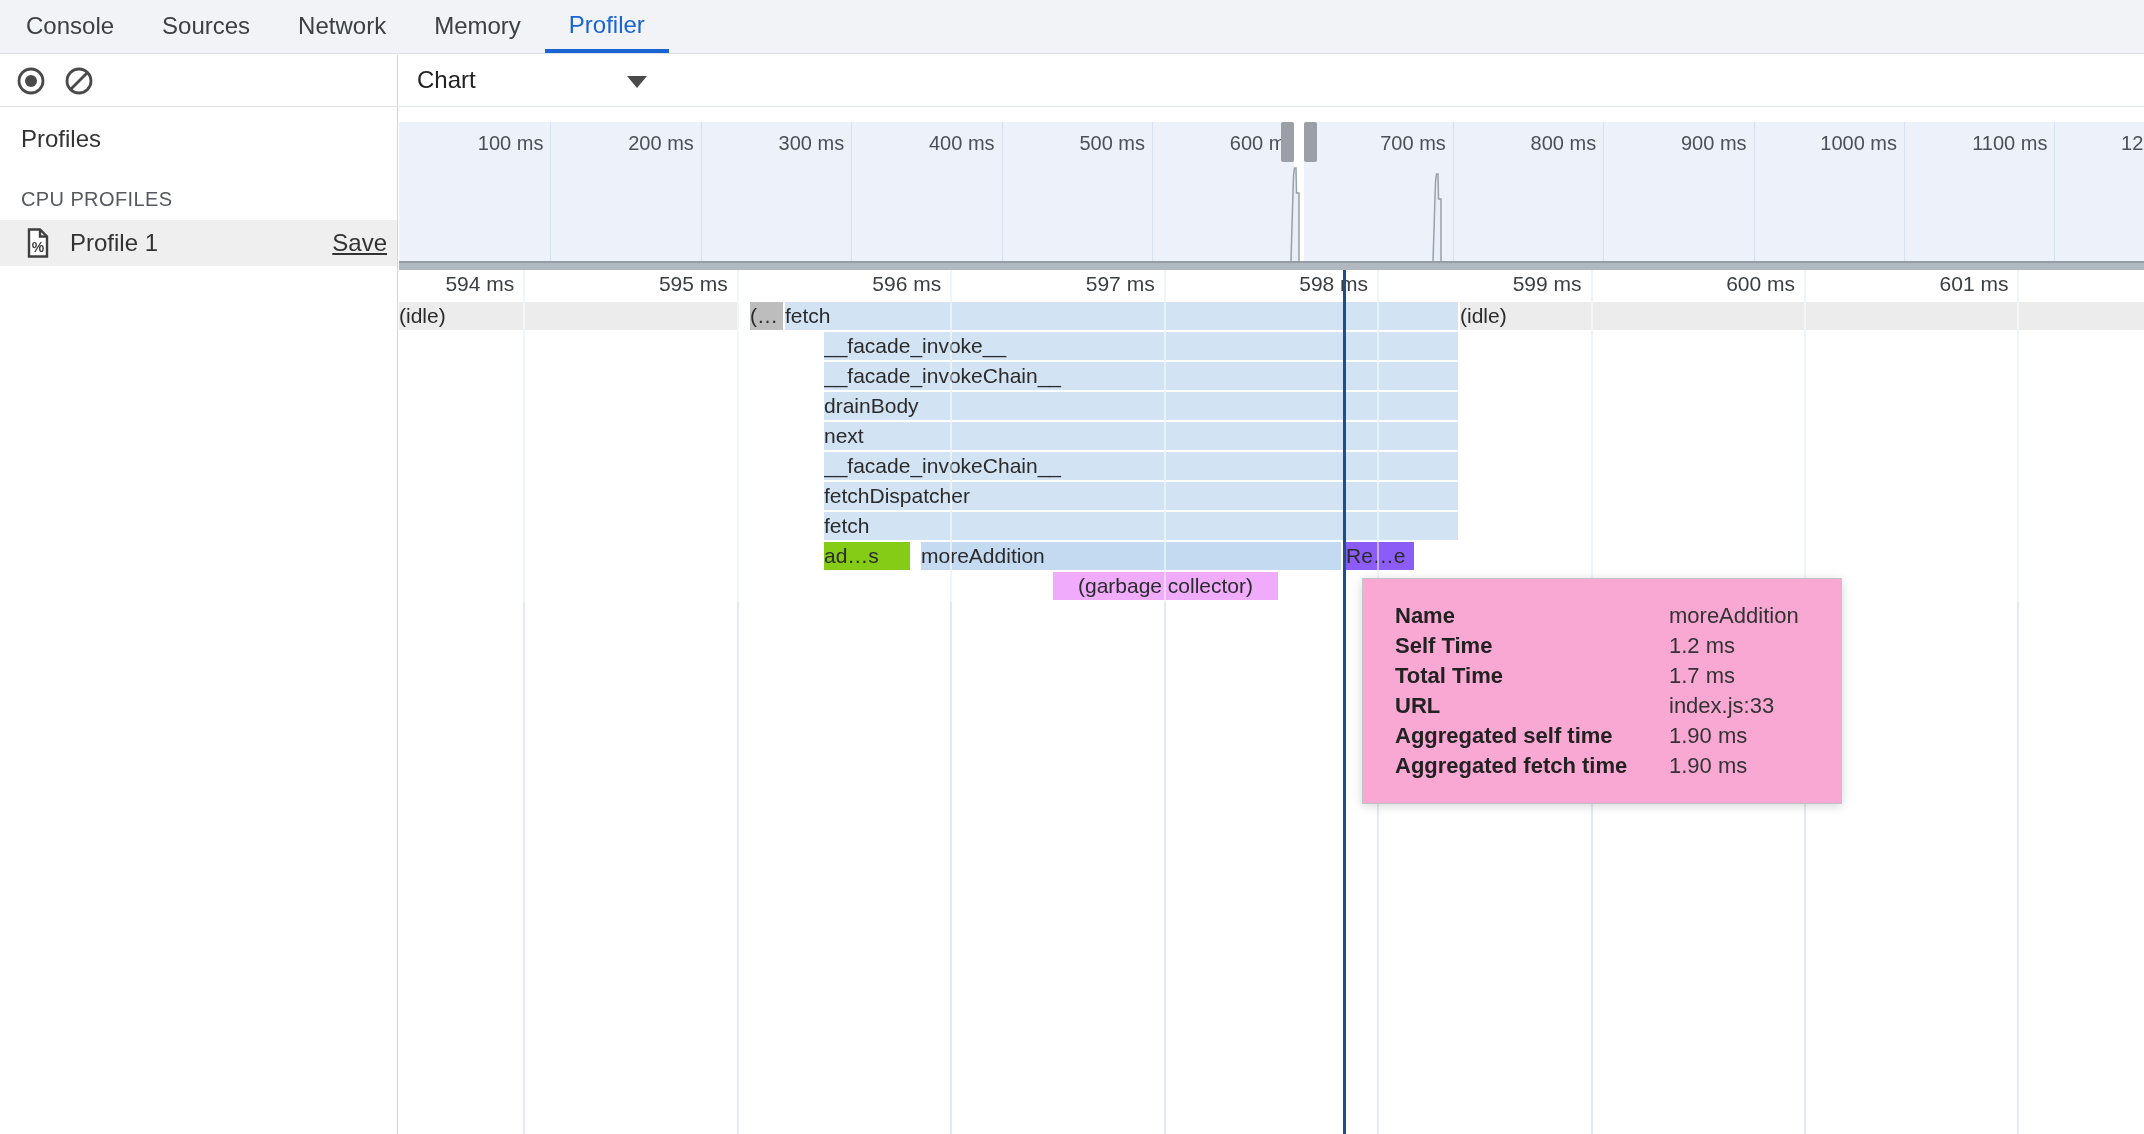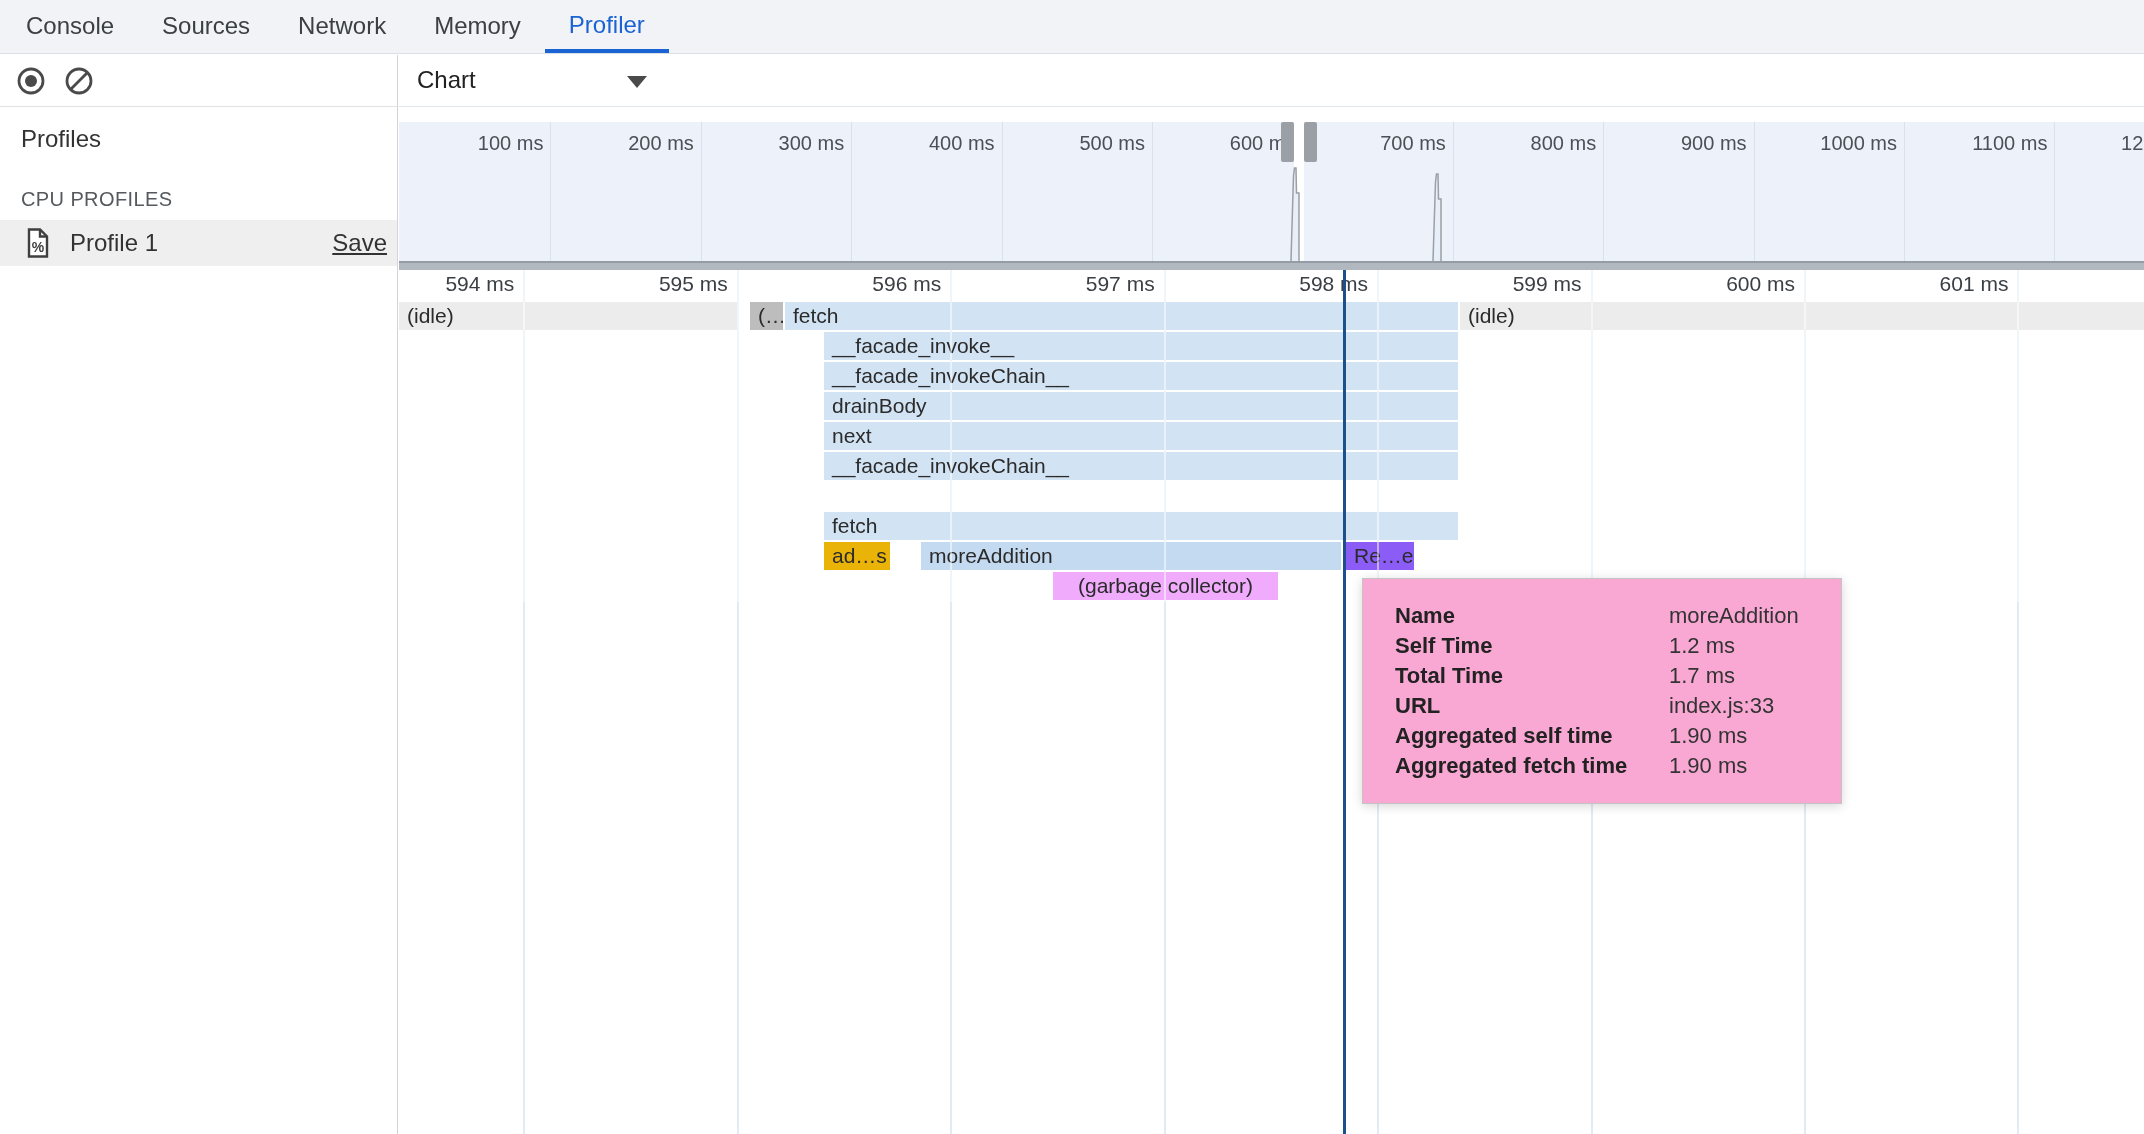--- a/index.html
+++ b/index.html
@@ -35,21 +35,21 @@
   #ov-window{position:absolute;top:0;bottom:0;background:#fff;}
   .ov-handle{position:absolute;top:0;width:13px;height:40px;background:#9aa0a6;border-radius:2px;}
   #ov-spikes{position:absolute;left:0;top:0;}
   #ov-strip{position:absolute;left:0;top:206px;right:0;height:7px;background:#b2b8c0;border-top:2px solid #959ca4;}
   
   #timeline{position:absolute;left:0;top:215px;right:0;bottom:0;background:#fff;overflow:hidden;}
   .tl-grid{position:absolute;top:0;bottom:0;width:2px;background:#e1eaf5;}
   .tl-grid-over{position:absolute;top:0;height:332px;width:2px;background:rgba(255,255,255,.5);z-index:3;}
   .ruler-label{position:absolute;top:2px;width:170px;height:26px;text-align:right;font-size:21px;color:#3b3f44;white-space:nowrap;z-index:2;}
   .bar{position:absolute;height:28px;line-height:28px;font-size:21px;color:#2b2b2b;
-       padding-left:8px;box-sizing:border-box;white-space:nowrap;overflow:hidden;z-index:2;}
+       box-sizing:border-box;white-space:nowrap;overflow:hidden;z-index:2;}
   .bar.center{text-align:center;padding-left:0;}
   #cursor{position:absolute;top:0;bottom:0;width:3px;z-index:4;}
   
   #tooltip{position:absolute;left:963px;top:308px;width:480px;z-index:10;background:#f9a8d4;
            border:1px solid #c4c4c4;box-shadow:0 2px 10px rgba(0,0,0,.16);
            padding:22px 0 22px 32px;box-sizing:border-box;}
   .tip-row{display:grid;grid-template-columns:274px 1fr;line-height:30px;font-size:22px;}
   .tip-label{font-weight:bold;color:#222;}
   .tip-value{color:#333;}
 </style>
@@ -166,22 +166,23 @@
         <div class="ruler-label" style="left: 1439.45px;">601 ms</div>
         <div class="bar" style="left: 0px; width: 338px; top: 32px; background-color: rgb(236, 236, 236);">(idle)</div>
         <div class="bar" style="left: 351px; width: 33px; top: 32px; background-color: rgb(189, 189, 189);">(…</div>
         <div class="bar" style="left: 386px; width: 673px; top: 32px; background-color: rgb(210, 227, 244);">fetch</div>
         <div class="bar" style="left: 1061px; width: 684px; top: 32px; background-color: rgb(236, 236, 236);">(idle)</div>
         <div class="bar" style="left: 425px; width: 634px; top: 62px; background-color: rgb(210, 227, 244);">__facade_invoke__</div>
         <div class="bar" style="left: 425px; width: 634px; top: 92px; background-color: rgb(210, 227, 244);">__facade_invokeChain__</div>
         <div class="bar" style="left: 425px; width: 634px; top: 152px; background-color: rgb(210, 227, 244);">next</div>
         <div class="bar" style="left: 425px; width: 634px; top: 122px; background-color: rgb(210, 227, 244);">drainBody</div>
         <div class="bar" style="left: 425px; width: 634px; top: 182px; background-color: rgb(210, 227, 244);">__facade_invokeChain__</div>
+        <div class="bar" style="left: 425px; width: 634px; top: 212px; background-color: rgb(210, 227, 244);">fetchDispatcher</div>
         <div class="bar" style="left: 425px; width: 634px; top: 242px; background-color: rgb(210, 227, 244);">fetch</div>
-        <div class="bar" style="left: 425px; width: 66px; top: 272px; background-color: #eab308;">ad…s</div>
+        <div class="bar" style="left: 425px; width: 86px; top: 272px; background-color: #84cc16;">ad…s</div>
         <div class="bar" style="left: 522px; width: 420px; top: 272px; background-color: rgb(195, 218, 240);">moreAddition</div>
         <div class="bar" style="left: 947px; width: 68px; top: 272px; background-color: #8b5cf6;">Re…e</div>
         <div class="bar center" style="left: 654px; width: 225px; top: 302px; background-color: #f0abfc;">(garbage collector)</div>
         <div id="cursor" style="left: 944px; background-color: rgb(29, 79, 140);"></div>
         <div id="tooltip">
           <div class="tip-row">
             <div class="tip-label">Name</div>
             <div class="tip-value">moreAddition</div>
           </div>
           <div class="tip-row">

